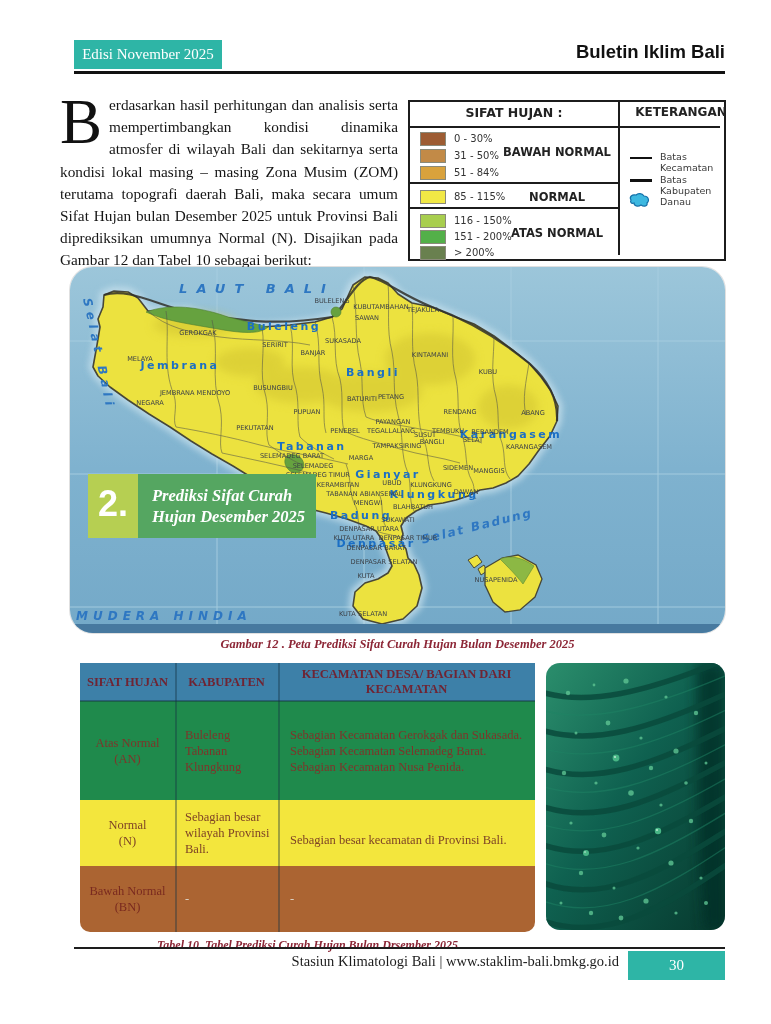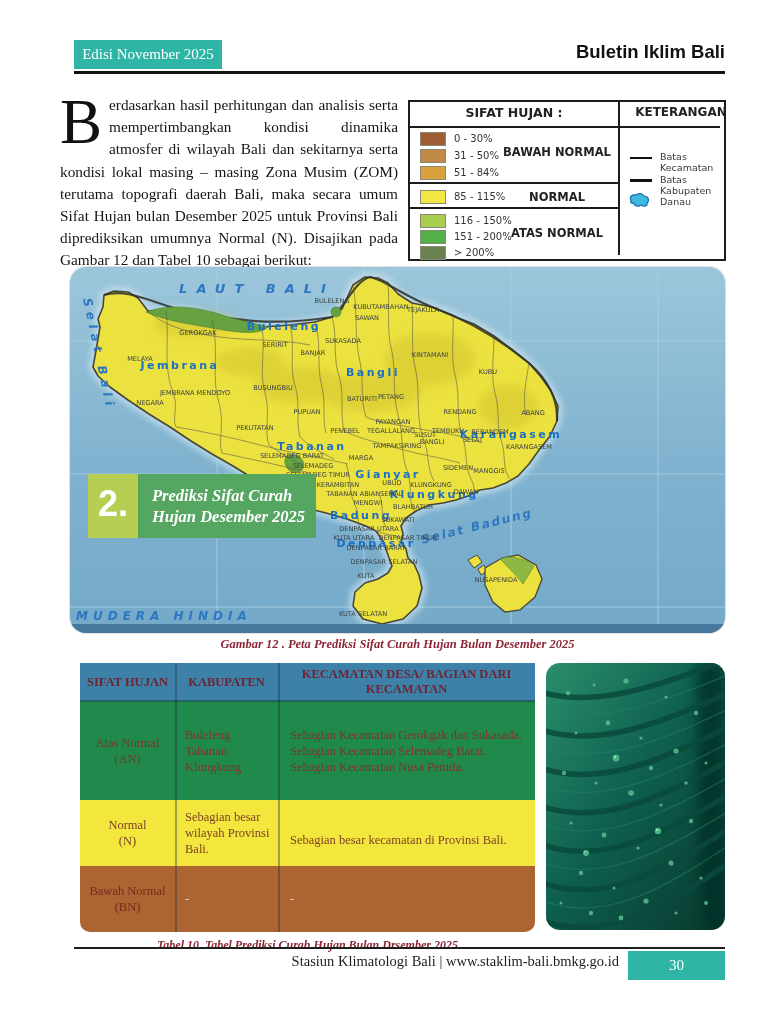--- a/index.html
+++ b/index.html
@@ -30,21 +30,21 @@
   .legend-title{left:0;top:3px;width:208px;text-align:center;font-weight:bold;font-size:12.5px;color:#222;}
   .legend-ktitle{left:208px;top:3px;width:102px;text-align:center;font-weight:bold;font-size:12px;color:#222;padding-left:12px;}
   .sw{width:24px;height:12px;border:1px solid #8a8a7a;}
   .sw-lbl{font-size:10px;color:#333;}
   .grp{width:118px;text-align:center;font-weight:bold;font-size:11.5px;color:#222;}
   .ket-lbl{font-size:9.5px;color:#3a3a3a;}
   .ket-line{height:1.5px;background:#111;width:22px;}
   .ket-line.thick{height:3px;}
 
   
-  .map{left:70px;top:267px;width:655px;height:366px;border-radius:16px;overflow:hidden;
+  .map{left:70px;top:267px;width:655px;height:366px;border-radius:23px;overflow:hidden;
        background:linear-gradient(180deg,#9cc6da,#7fb2cf 55%,#74a9c8);box-shadow:0 0 0 1px rgba(0,0,0,.12);}
   .map svg{position:absolute;left:0;top:0;}
   .badge{left:18px;top:207px;display:flex;z-index:5;}
   .badge-num{width:50px;height:64px;background:#b6cf52;color:#fff;font-family:"Liberation Sans",sans-serif;
              font-weight:bold;font-size:36px;text-align:center;line-height:60px;}
   .badge-txt{width:178px;height:64px;background:#55a661;color:#fff;font-style:italic;font-weight:bold;
              font-size:16.5px;line-height:21px;padding:11px 0 16px 14px;box-sizing:border-box;}
   .lbl-d{font-family:"DejaVu Sans",sans-serif;font-size:6.6px;fill:#3c4147;}
   .lbl-r{font-family:"DejaVu Sans",sans-serif;font-weight:bold;font-size:11px;fill:#1b6fc5;letter-spacing:2.5px;}
   .lbl-sea{font-family:"DejaVu Sans",sans-serif;font-weight:bold;font-style:italic;fill:#2e77c2;}

